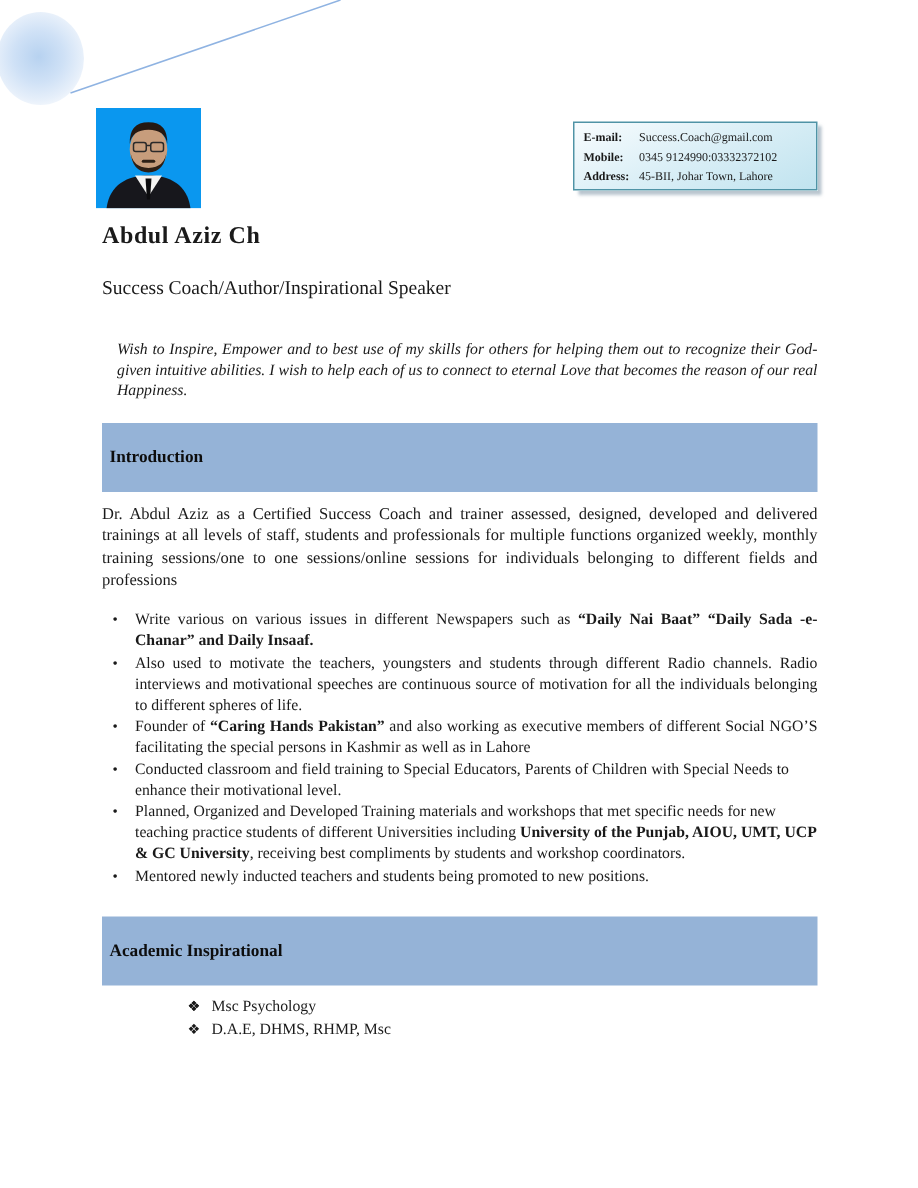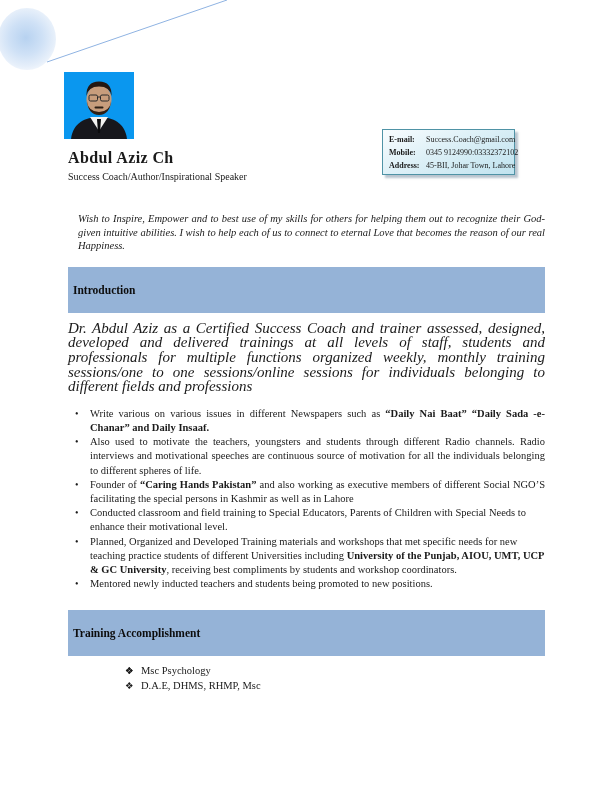--- a/index.html
+++ b/index.html
@@ -10,47 +10,46 @@
   
   .deco-circle{
     position:absolute;left:-2px;top:8px;width:58px;height:62px;border-radius:50%;
     background:radial-gradient(circle at 48% 48%, #b7d2f0 0%, #cfe1f6 38%, #e6effa 65%, rgba(255,255,255,0) 88%);
   }
   .deco-line{position:absolute;left:0;top:0;width:612px;height:80px;}
   
   .photo{position:absolute;left:64px;top:72px;width:70px;height:67px;overflow:hidden;}
   
   .contact-box{
-    position:absolute;left:382px;top:81px;width:133px;height:46px;box-sizing:border-box;
+    position:absolute;left:382px;top:81px;width:163px;height:46px;box-sizing:border-box;
     border:1px solid #4f93a6;
     background:linear-gradient(155deg,#f8fcfe 0%,#ddf0f7 45%,#c0e3ef 100%);
     box-shadow:3px 3px 2px rgba(125,148,165,0.55);
     padding:4px 5px 3px 6px;
-    margin-top:48px;
   }
   .crow{display:flex;font-size:8px;line-height:12.8px;white-space:nowrap;}
   .clabel{font-weight:bold;width:37px;flex:0 0 37px;}
   .cval{}
   
   .content{position:absolute;left:68px;top:148px;width:477px;}
   .name{font-size:16px;font-weight:bold;letter-spacing:0.4px;line-height:19px;}
-  .subtitle{font-size:10px;line-height:13px;margin-top:3px;}
+  .subtitle{font-size:13px;line-height:13px;margin-top:18px;}
   .mission{
     font-style:italic;font-size:10.5px;line-height:13.6px;text-align:justify;
     margin:29px 0 0 10px;
   }
   .bar{
     background:#95b3d7;color:#0d0d0d;font-weight:bold;font-size:11.5px;line-height:14px;
     padding:16px 5px;box-sizing:border-box;width:100%;
   }
   .bar.intro{margin-top:14px;}
   .bar.achv{margin-top:15px;}
   .bar.acad{margin-top:19px;}
   .intro-body{
-    font-style:italic;font-size:15px;line-height:14.6px;text-align:justify;
+    font-size:11px;line-height:14.6px;text-align:justify;
     margin:8px 0 0 0;
   }
   ul.blist{list-style:none;margin:13px 0 0 0;padding:0;font-size:10.5px;line-height:14.2px;}
   ul.blist li{position:relative;padding-left:22px;text-align:justify;}
   ul.blist li.noj{text-align:left;}
   ul.blist .blt{position:absolute;left:7px;top:0;font-size:10px;}
   ul.blist .b{font-weight:bold;}
   ul.alist{list-style:none;margin:8px 0 0 57px;padding:0;font-size:10.5px;line-height:14.8px;}
   ul.alist li{position:relative;padding-left:16px;}
   ul.alist .dmk{position:absolute;left:0;top:0;font-size:9.5px;}
@@ -107,21 +106,21 @@
 
     <ul class="blist" id="achievements-list">
         <li><span class="blt">•</span><span>Write various on various issues in different Newspapers such as </span><span class="b">“Daily Nai Baat” “Daily Sada -e- Chanar” and Daily Insaaf.</span></li>
         <li><span class="blt">•</span><span>Also used to motivate the teachers, youngsters and students through different Radio channels. Radio interviews and motivational speeches are continuous source of motivation for all the individuals belonging to different spheres of life.</span></li>
         <li><span class="blt">•</span><span>Founder of </span><span class="b">“Caring Hands Pakistan”</span><span> and also working as executive members of different Social NGO’S facilitating the special persons in Kashmir as well as in Lahore</span></li>
         <li class="noj"><span class="blt">•</span><span>Conducted classroom and field training to Special Educators, Parents of Children with Special Needs to enhance their motivational level.</span></li>
         <li class="noj"><span class="blt">•</span><span>Planned, Organized and Developed Training materials and workshops that met specific needs for new teaching practice students of different Universities including </span><span class="b">University of the Punjab, AIOU, UMT, UCP &amp; GC University</span><span>, receiving best compliments by students and workshop coordinators.</span></li>
         <li class="noj"><span class="blt">•</span><span>Mentored newly inducted teachers and students being promoted to new positions.</span></li>
       </ul>
 
-    <div class="bar acad">Training Accomplishment</div>
+    <div class="bar acad">Academic Inspirational</div>
     <ul class="alist" id="academic-list">
         <li><span class="dmk">❖</span></li>
         <li><span class="dmk">❖</span><span>Msc Psychology</span></li>
         <li><span class="dmk">❖</span><span>D.A.E, DHMS, RHMP, Msc</span></li>
       </ul>
   </div>
 
 </div>
 
 </body></html>

